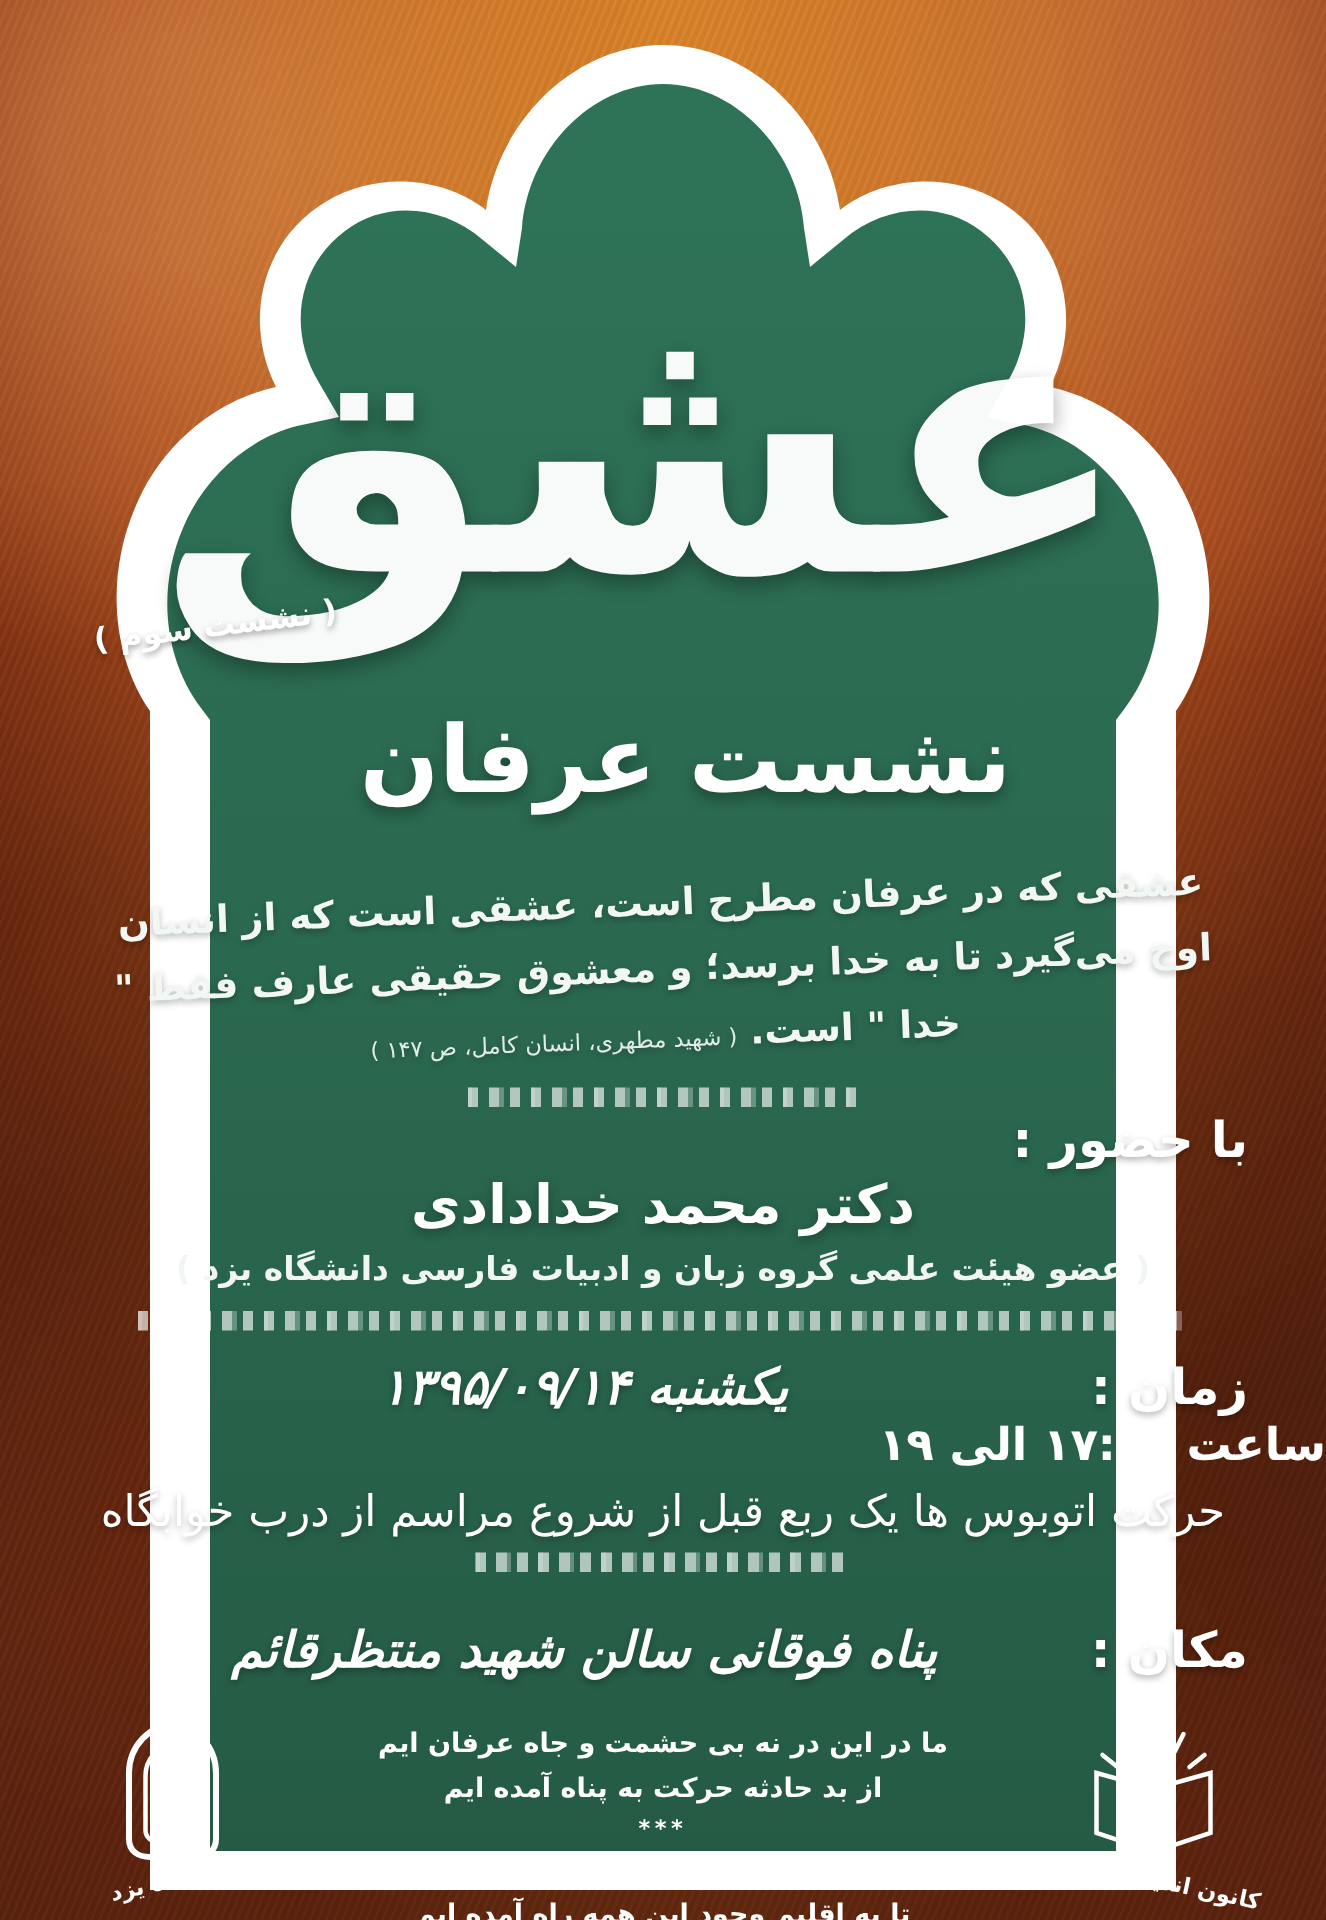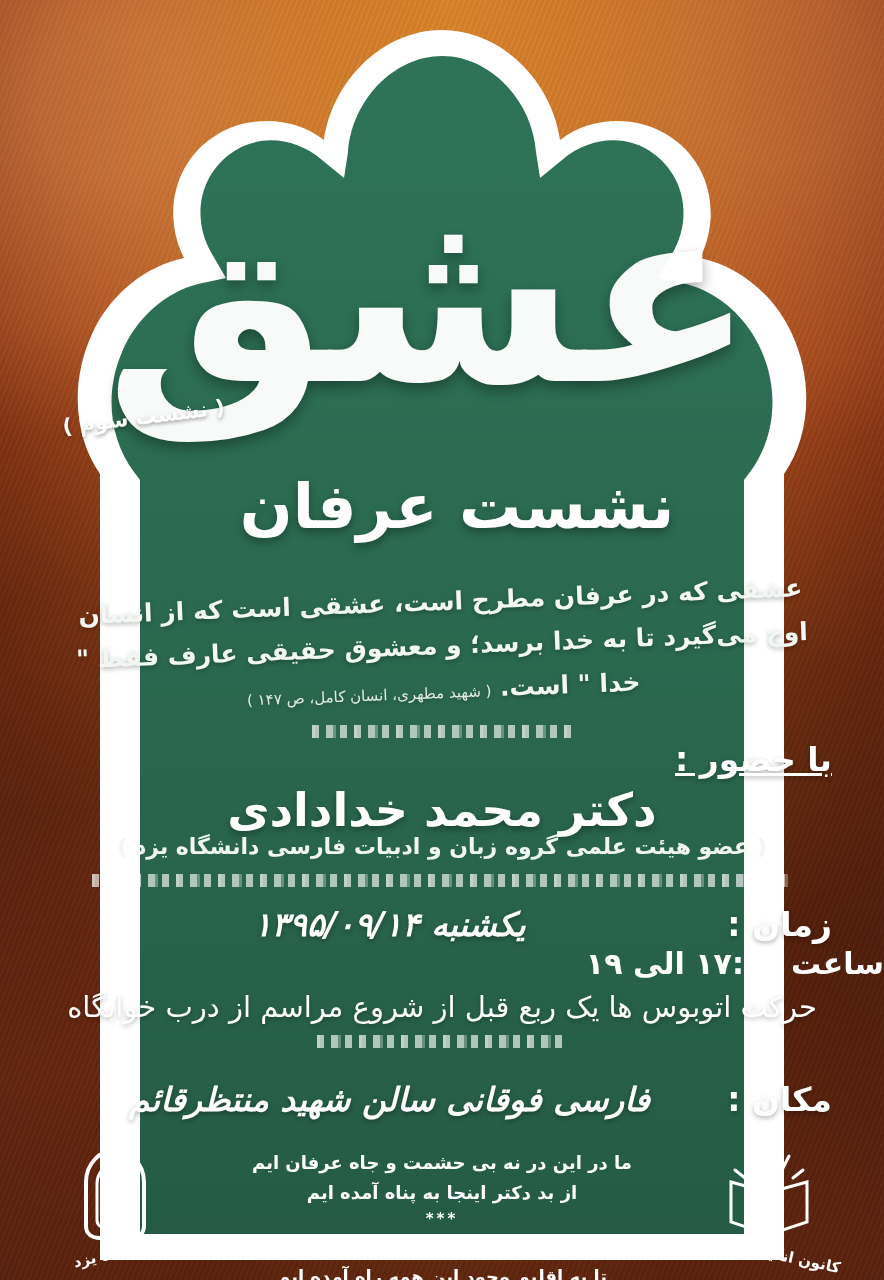--- a/index.html
+++ b/index.html
@@ -166,28 +166,28 @@
   }
   .row .value {
     flex: 1;
     text-align: center;
     font-size: 33px;
     font-weight: 700;
     text-shadow: 0 2px 5px rgba(0,0,0,0.30);
     font-style: italic;
   }
 
-  .guest-row { top: 740px; text-decoration: underline; }
+  .guest-row { top: 740px; }
   .guest-name {
     position: absolute;
     top: 783px;
     left: 0;
     width: 884px;
     text-align: center;
-    font-size: 46px;
+    font-size: 36px;
     font-weight: 700;
     text-shadow: 0 3px 7px rgba(0,0,0,0.32);
   }
   .guest-affil {
     position: absolute;
     top: 834px;
     left: 0;
     width: 884px;
     text-align: center;
     font-size: 22px;
@@ -331,26 +331,26 @@
       <div class="label">زمان :</div>
       <div class="value">یکشنبه    ۱۳۹۵/۰۹/۱۴</div>
     </div>
     <div class="time-line2">ساعت  ۱۷:۳۰  الی  ۱۹</div>
     <div class="bus-note">حرکت  اتوبوس ها یک ربع قبل از شروع مراسم از درب خوابگاه</div>
 
     <div class="divider d3"></div>
 
     <div class="row place-row">
       <div class="label">مکان :</div>
-      <div class="value">فارسی فوقانی سالن شهید منتظرقائم</div>
+      <div class="value">پناه فوقانی سالن شهید منتظرقائم</div>
     </div>
 
     <div class="poem">
       <div>ما در این در نه بی حشمت  و جاه عرفان ایم</div>
-      <div>از بد دکتر اینجا به پناه آمده ایم</div>
+      <div>از بد حادثه حرکت به پناه آمده ایم</div>
       <div class="stars">***</div>
       <div>رهرو منزل عشقیم و ز سر حد عدم</div>
       <div>تا به اقلیم وجود این همه راه آمده ایم</div>
     </div>
 
     <div class="logo logo-left">
       <svg width="86" height="96" viewBox="0 0 86 96" aria-hidden="true">
         <path d="M43 4 C58 4 72 18 72 36 L72 80 C72 88 66 92 58 92 L28 92 C20 92 14 88 14 80 L14 36 C14 18 28 4 43 4 Z" fill="none" stroke="#ffffff" stroke-width="4"></path>
         <path d="M43 18 C53 18 61 27 61 38 L61 74 C61 79 57 82 52 82 L34 82 C29 82 25 79 25 74 L25 38 C25 27 33 18 43 18 Z" fill="none" stroke="#ffffff" stroke-width="3"></path>
         <path d="M43 32 C49 32 53 37 53 44 L53 66 C53 70 50 72 46 72 L40 72 C36 72 33 70 33 66 L33 44 C33 37 37 32 43 32 Z" fill="#ffffff"></path>

